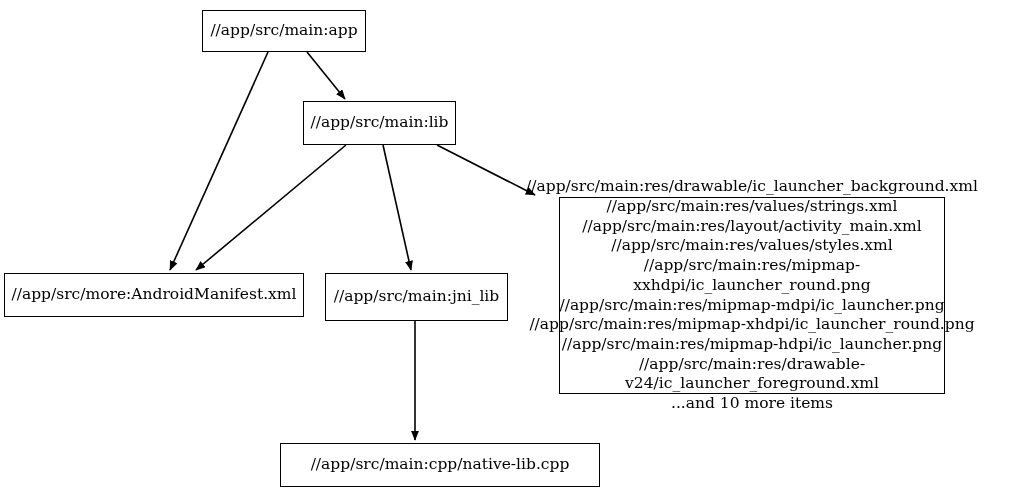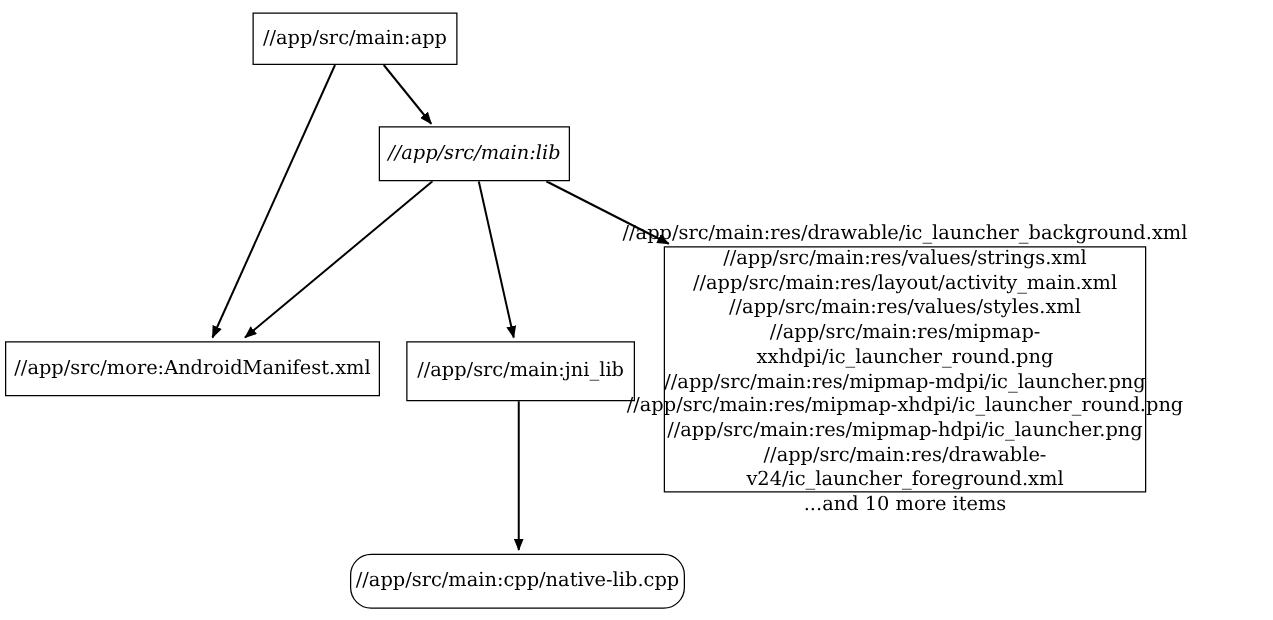--- a/index.html
+++ b/index.html
@@ -40,25 +40,25 @@
     white-space: pre;
     letter-spacing: 0px;
   }
   .node-multiline .node-label {
     font-size: 15.5px;
     line-height: 19.7px;
     white-space: pre-line;
   }
   
   #node-app        { left: 202px; top: 10px;  width: 164px; height: 42px; justify-content: center; }
-  #node-lib        { left: 303px; top: 101px; width: 153px; height: 44px; font-style: italic; }
+  #node-lib        { left: 303px; top: 101px; width: 153px; height: 44px; }
   #node-manifest   { left: 4px;   top: 273px; width: 300px; height: 44px; }
   #node-jnilib     { left: 325px; top: 273px; width: 183px; height: 48px; }
-  #node-resources  { left: 531px; top: 197px; width: 386px; height: 197px; }
-  #node-nativelib  { left: 280px; top: 443px; width: 268px; height: 44px; border-radius: 17px; }
+  #node-resources  { left: 559px; top: 197px; width: 386px; height: 197px; }
+  #node-nativelib  { left: 280px; top: 443px; width: 320px; height: 44px; }
 </style>
 </head>
 <body>
 
 <svg id="graph-canvas" viewBox="0 0 1018 496" xmlns="http://www.w3.org/2000/svg">
   <defs>
     <marker id="arrowhead" markerWidth="10" markerHeight="8" refX="9.2" refY="4" orient="auto" markerUnits="userSpaceOnUse">
       <path d="M0,0 L10,4 L0,8 z" fill="#000000"></path>
     </marker>
   </defs>

